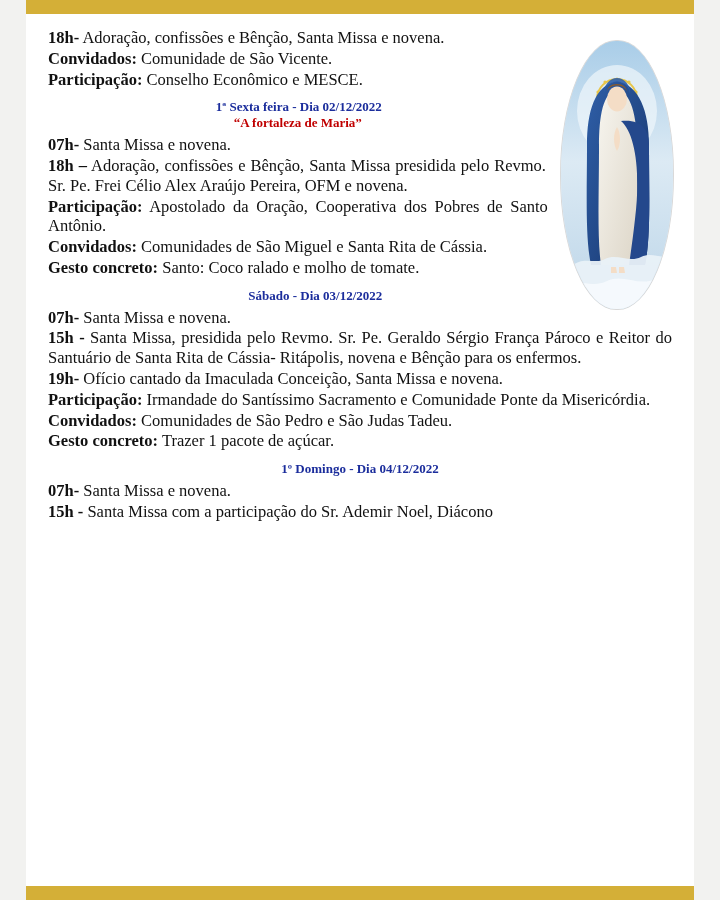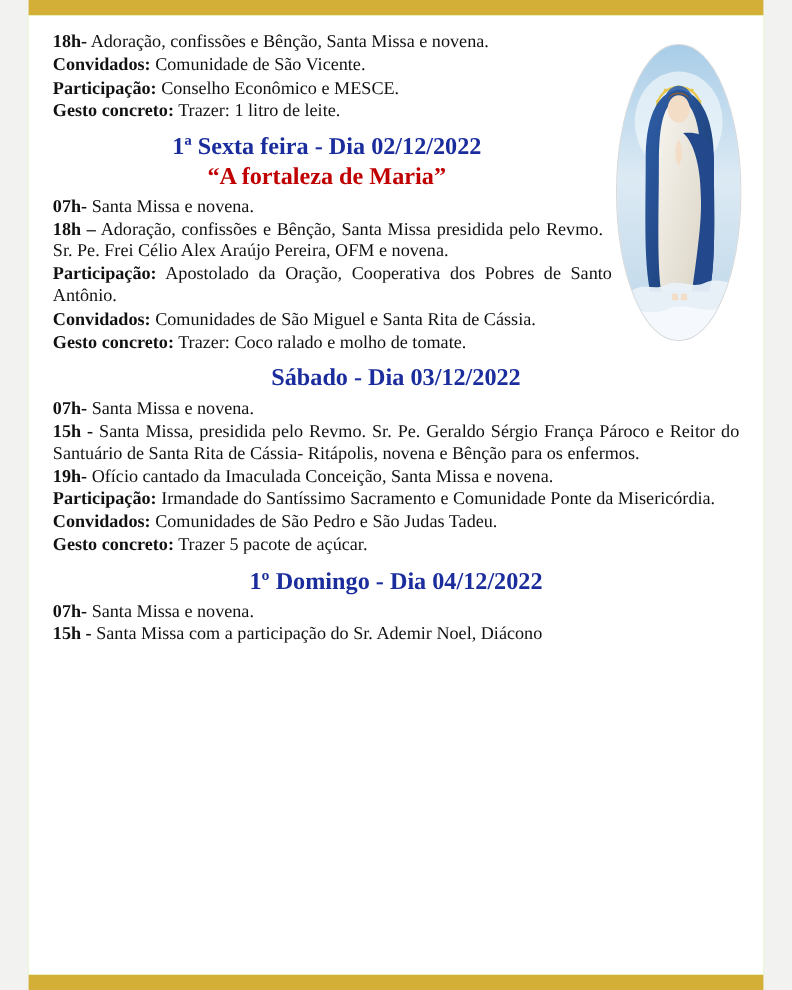--- a/index.html
+++ b/index.html
@@ -10,21 +10,21 @@
     width: 720px;
     height: 900px;
     background: #f2f2f0;
     font-family: "Liberation Serif", serif;
     overflow: hidden;
   }
   .page {
     position: relative;
     width: 720px;
     height: 900px;
-    background: #bef264;
+    background: #a16207;
     box-sizing: border-box;
   }
   .bar-top {
     position: absolute;
     left: 0;
     top: 0;
     width: 720px;
     height: 14px;
     background: #d4af37;
   }
@@ -89,21 +89,21 @@
   }
   .entry {
     margin-bottom: 1px;
   }
   .lbl {
     font-weight: bold;
   }
   .heading {
     text-align: center;
     font-weight: bold;
-    font-size: 22px;
+    font-size: 13px;
     line-height: 1.22;
     margin: 0;
   }
   .heading.blue { color: #1b2d9c; }
   .heading.red { color: #c00000; }
   .block {
     margin-top: 10px;
   }
   .block.first { margin-top: 0; }
   .heading-group { margin-bottom: 4px; }
@@ -185,24 +185,20 @@
         <span>Adoração, confissões e Bênção, Santa Missa e novena.</span>
       </p>
       <p class="entry">
         <span class="lbl">Convidados:</span>
         <span>Comunidade de São Vicente.</span>
       </p>
       <p class="entry">
         <span class="lbl">Participação:</span>
         <span>Conselho Econômico e MESCE.</span>
       </p>
-      <p class="entry">
-        <span class="lbl">Gesto concreto:</span>
-        <span>Trazer: 1 litro de leite.</span>
-      </p>
     </div>
 
     <div class="block">
       <div class="heading-group">
         <p class="heading blue">1ª Sexta feira - Dia 02/12/2022</p>
         <p class="heading red">“A fortaleza de Maria”</p>
       </div>
       <p class="entry">
         <span class="lbl">07h-</span>
         <span>Santa Missa e novena.</span>
@@ -214,21 +210,21 @@
       <p class="entry">
         <span class="lbl">Participação:</span>
         <span>Apostolado da Oração, Cooperativa dos Pobres de Santo Antônio.</span>
       </p>
       <p class="entry">
         <span class="lbl">Convidados:</span>
         <span>Comunidades de São Miguel e Santa Rita de Cássia.</span>
       </p>
       <p class="entry">
         <span class="lbl">Gesto concreto:</span>
-        <span>Trazer: Coco ralado e molho de tomate.</span>
+        <span>Santo: Coco ralado e molho de tomate.</span>
       </p>
     </div>
 
     <div class="block">
       <div class="heading-group">
         <p class="heading blue">Sábado - Dia 03/12/2022</p>
       </div>
       <p class="entry">
         <span class="lbl">07h-</span>
         <span>Santa Missa e novena.</span>
@@ -244,21 +240,21 @@
       <p class="entry">
         <span class="lbl">Participação:</span>
         <span>Irmandade do Santíssimo Sacramento e Comunidade Ponte da Misericórdia.</span>
       </p>
       <p class="entry">
         <span class="lbl">Convidados:</span>
         <span>Comunidades de São Pedro e São Judas Tadeu.</span>
       </p>
       <p class="entry">
         <span class="lbl">Gesto concreto:</span>
-        <span>Trazer 5 pacote de açúcar.</span>
+        <span>Trazer 1 pacote de açúcar.</span>
       </p>
     </div>
 
     <div class="block">
       <div class="heading-group">
         <p class="heading blue">1º Domingo - Dia 04/12/2022</p>
       </div>
       <p class="entry">
         <span class="lbl">07h-</span>
         <span>Santa Missa e novena.</span>

